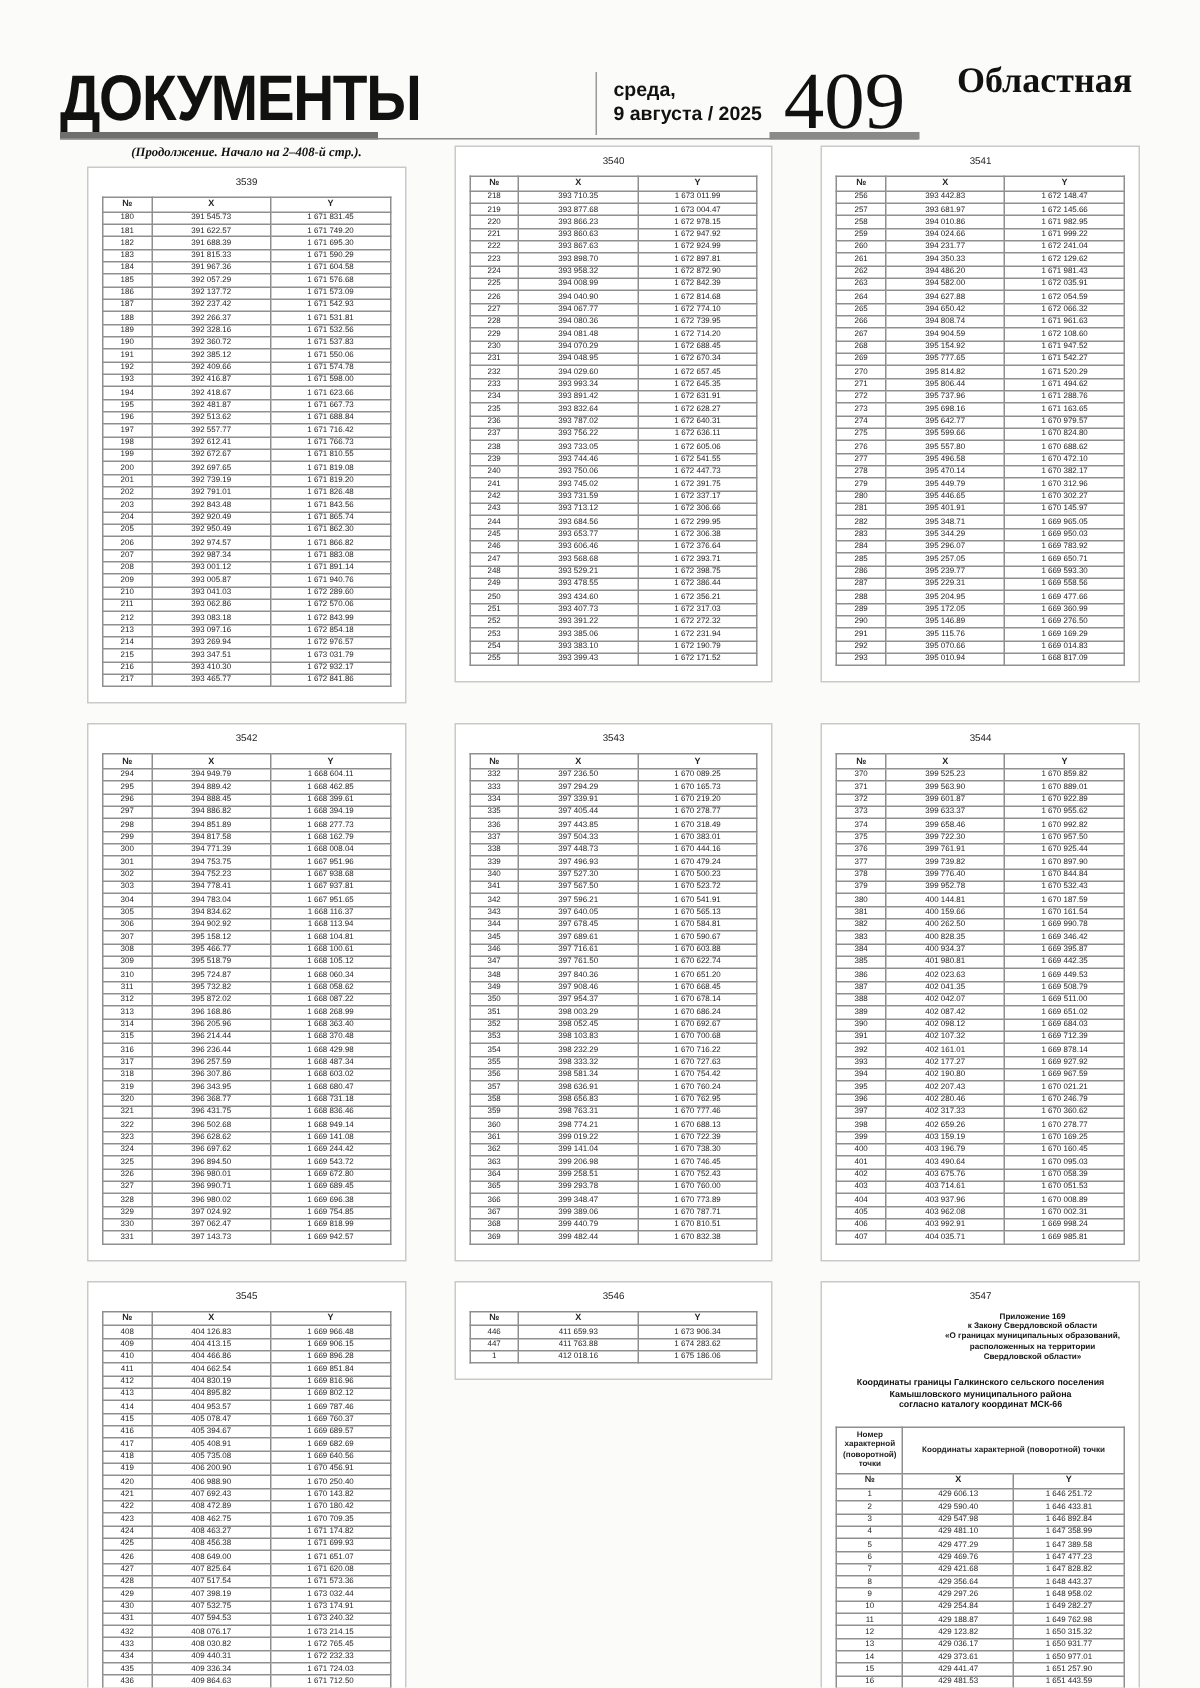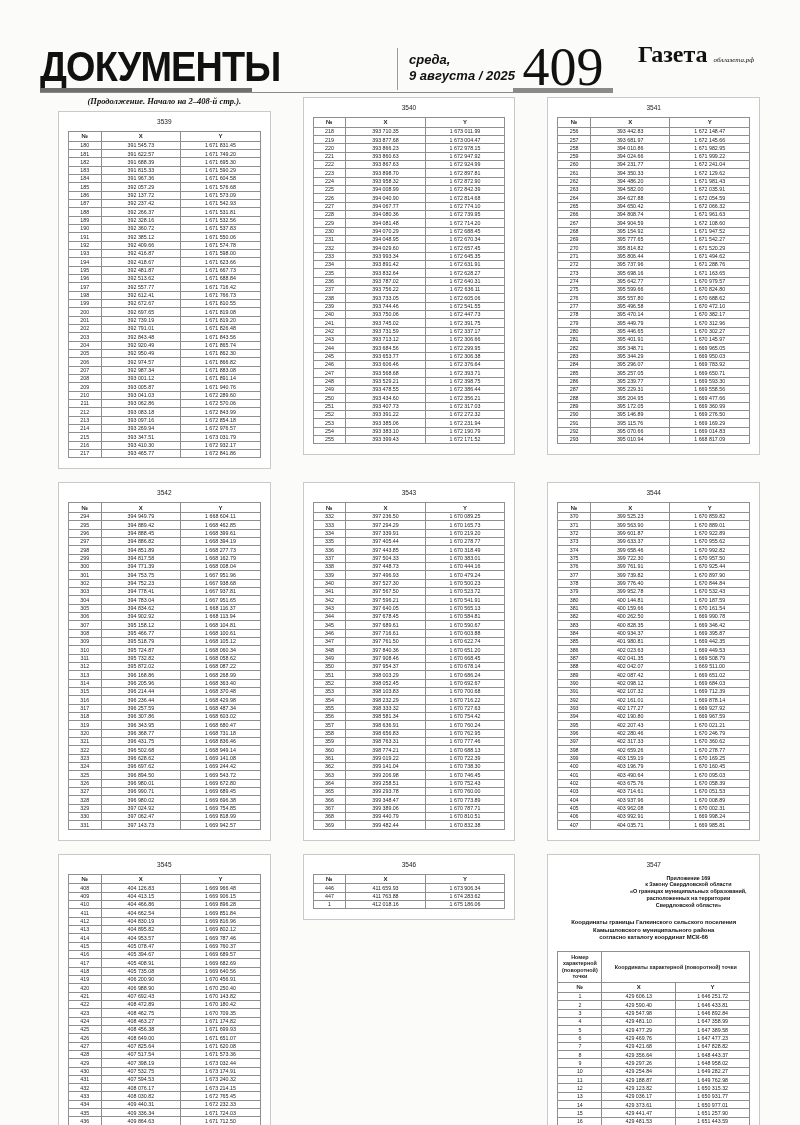--- a/index.html
+++ b/index.html
@@ -13,21 +13,21 @@
     position:absolute;left:40px;top:44px;
     font-family:"Liberation Sans",sans-serif;
     font-weight:bold;font-size:43px;line-height:44px;letter-spacing:-1px;
     transform:scaleX(.88);transform-origin:left;color:#111;
   }
   .head-bar-left{position:absolute;left:40px;top:88px;width:212px;height:5px;background:#6f6f6f;}
   .head-rule{position:absolute;left:40px;top:92px;width:572px;height:1px;background:#8a8a8a;}
   .head-vrule{position:absolute;left:397px;top:48px;width:1px;height:42px;background:#9a9a9a;}
   .date-block{
     position:absolute;left:409px;top:52px;
-    font-weight:bold;font-size:13px;line-height:16px;color:#111;font-style:italic;
+    font-weight:bold;font-size:13px;line-height:16px;color:#111;
   }
   .page-num{
     position:absolute;left:513px;top:36px;width:100px;text-align:center;
     font-family:"Liberation Serif",serif;font-size:54px;font-weight:normal;color:#111;
   }
   .head-bar-num{position:absolute;left:513px;top:88px;width:100px;height:5px;background:#8a8a8a;}
   .brand{
     position:absolute;left:638px;top:42px;width:150px;
     font-family:"Liberation Serif",serif;font-weight:bold;color:#111;
     font-size:24px;line-height:24px;letter-spacing:0;
@@ -83,21 +83,21 @@
 <div class="head-bar-left"></div>
 <div class="head-rule"></div>
 <div class="head-vrule"></div>
 <div class="date-block">
   <div>среда,</div>
   <div>9 августа / 2025</div>
 </div>
 <div class="page-num">409</div>
 <div class="head-bar-num"></div>
 <div class="brand">
-  <div><span>Газета</span> <span class="brand-site">облгазета.рф</span></div>
+  <div>Областная</div>
 </div>
 
 <div class="content">
 
   <div class="cell">
     <div class="cont-top">(Продолжение. Начало на 2–408-й стр.).</div>
     <div class="tbox">
       <div class="tnum">3539</div>
       <table class="coord">
         <colgroup>

